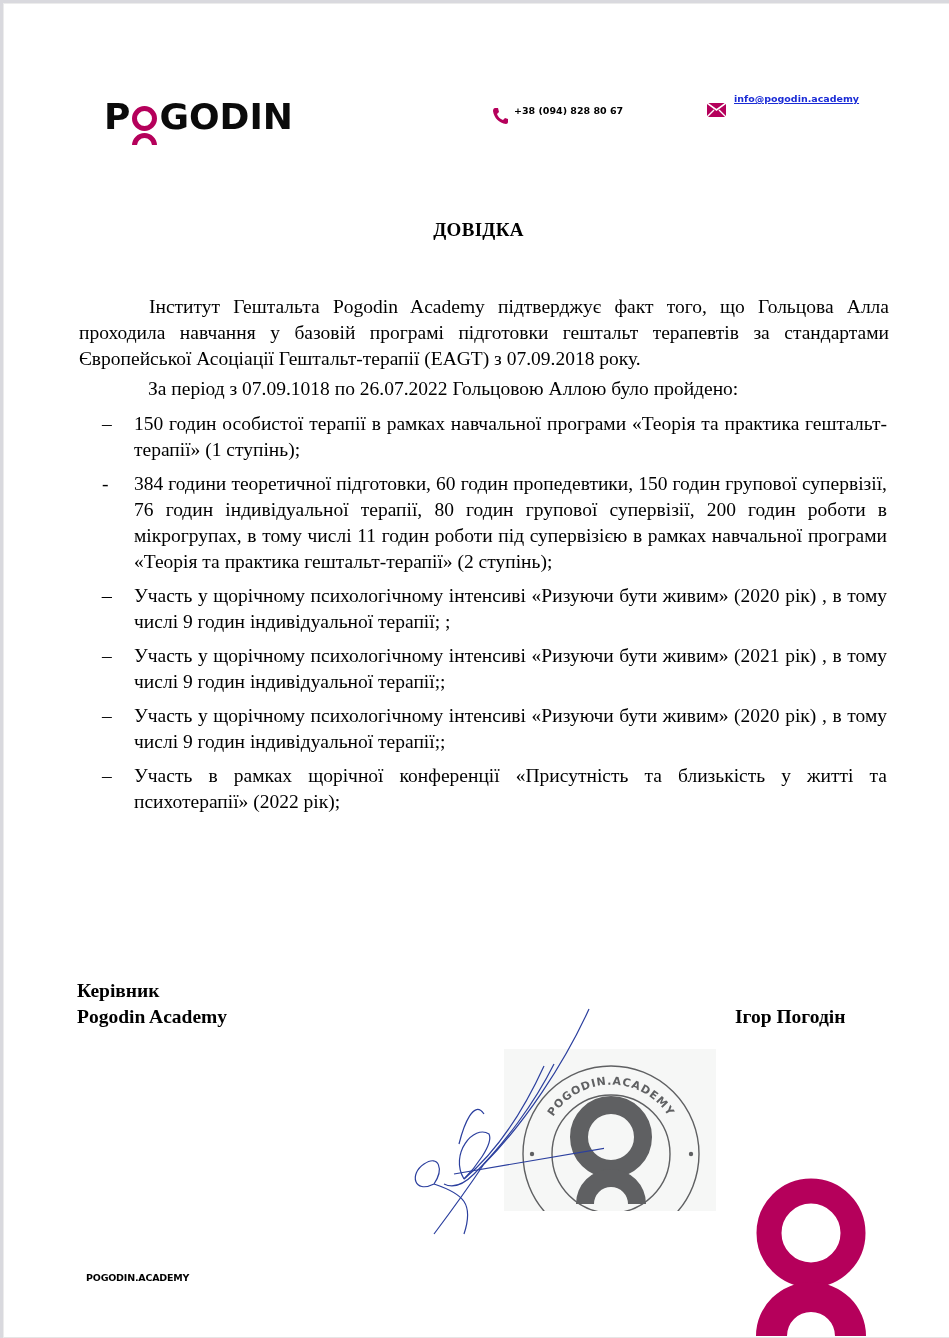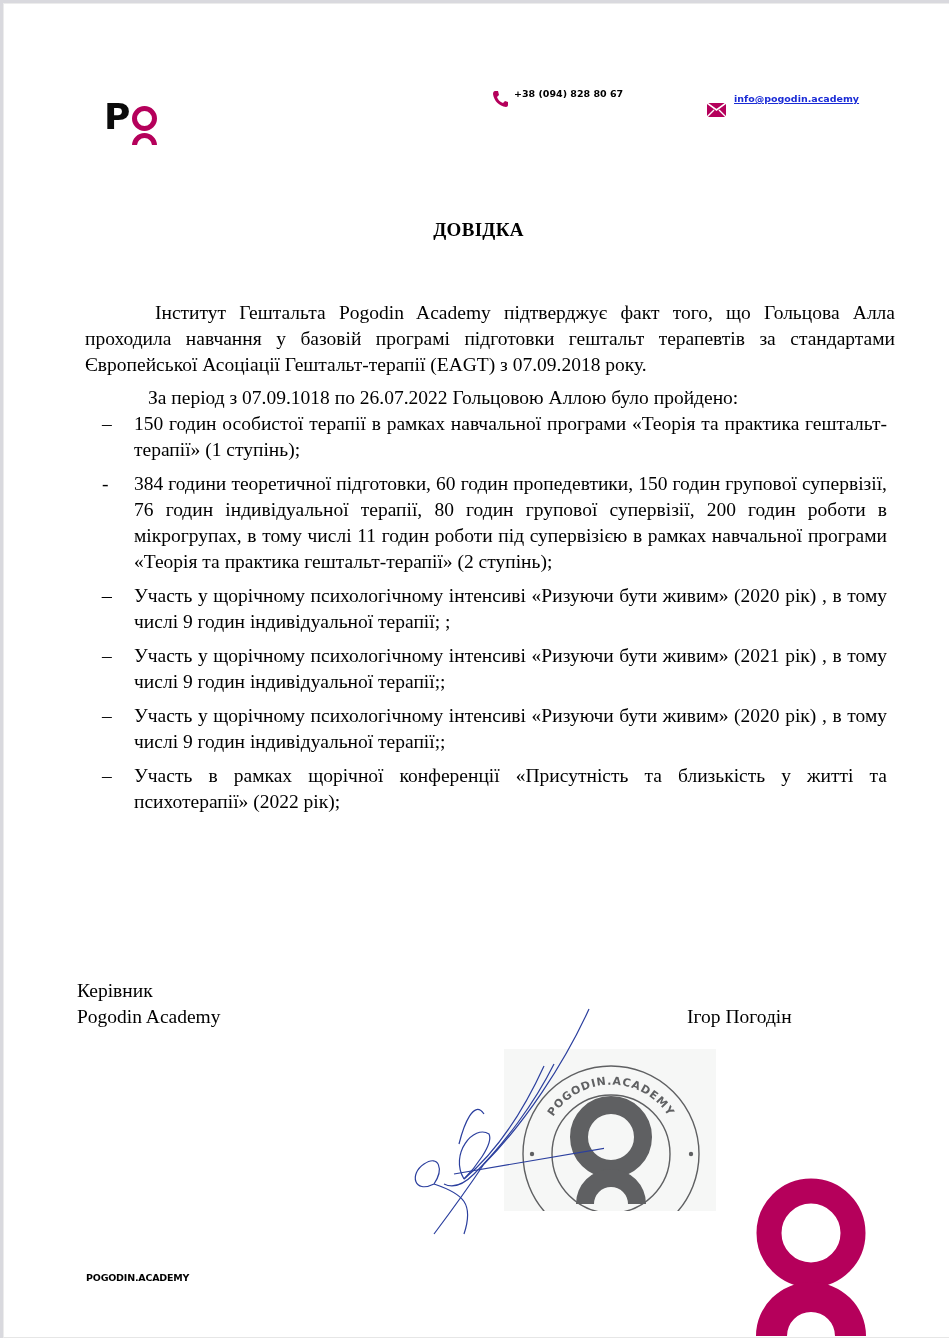--- a/index.html
+++ b/index.html
@@ -35,40 +35,40 @@
     border-radius: 50%; border: 5px solid #b5005b; box-sizing: border-box;
   }
   .logo .o-arc {
     position: absolute; left: 1px; top: 38px; width: 25px; height: 12px; overflow: hidden;
   }
   .logo .o-arc::before {
     content: ""; position: absolute; left: 0; top: 0; width: 25px; height: 25px;
     border-radius: 50%; border: 5px solid #b5005b; box-sizing: border-box;
   }
   .contact { position: absolute; font-family: "DejaVu Sans", sans-serif; font-weight: bold; font-size: 9.5px; }
-  .phone { left: 488px; top: 84px; display: flex; align-items: flex-start; gap: 6px; }
+  .phone { left: 488px; top: 101px; display: flex; align-items: flex-start; gap: 6px; }
   .phone svg { margin-top: 2px; }
   .phone span { margin-top: 0px; }
   .email { left: 703px; top: 89px; display: flex; align-items: flex-start; gap: 8px; }
   .email svg { margin-top: 10px; }
   .email a { color: #1a2bd6; text-decoration: underline; }
 
   .title {
     position: absolute; left: 0; width: 949px; top: 215px; text-align: center;
     font-weight: bold; font-size: 19px; letter-spacing: 0.3px;
   }
   .body-text { position: absolute; left: 73px; width: 810px; font-size: 19.5px; line-height: 26px; }
   .para1 { top: 288px; text-align: justify; text-indent: 70px; }
-  .para2 { top: 381px; text-indent: 71px; }
+  .para2 { top: 372px; text-indent: 71px; }
   .list { position: absolute; left: 98px; width: 785px; top: 407px; margin: 0; padding: 0; list-style: none; font-size: 19.5px; line-height: 26px; }
   .list li { position: relative; padding-left: 32px; text-align: justify; margin-bottom: 8px; }
   .list li .bullet { position: absolute; left: 0; top: 0; }
 
-  .sign-left { position: absolute; left: 73px; top: 974px; font-weight: normal; font-size: 19.5px; line-height: 26px; }
-  .sign-right { position: absolute; left: 683px; top: 1000px; font-weight: normal; font-size: 19.5px; line-height: 26px; }
+  .sign-left { position: absolute; left: 73px; top: 974px; font-weight: bold; font-size: 19.5px; line-height: 26px; }
+  .sign-right { position: absolute; left: 731px; top: 1000px; font-weight: bold; font-size: 19.5px; line-height: 26px; }
 
   .stamp { position: absolute; left: 500px; top: 1045px; width: 212px; height: 162px; background: #f6f7f6; }
   .signature { position: absolute; left: 400px; top: 1000px; }
 
   .footer-text {
     position: absolute; left: 82px; top: 1268px;
     font-family: "DejaVu Sans", sans-serif; font-weight: bold; font-size: 9.5px; letter-spacing: -0.2px;
   }
   .big-mark { position: absolute; left: 752px; top: 1172px; width: 110px; height: 160px; }
 </style>
@@ -76,41 +76,42 @@
 <body>
 
 <div class="page">
 
   <div class="logo">
     <span class="letter">P</span>
     <span class="o-mark">
       <span class="o-ring"></span>
         <span class="o-arc"></span>
     </span>
+    <span class="letter">GODIN</span>
   </div>
 
   <div class="contact phone">
     <svg width="16" height="18" viewBox="0 0 16 18">
       <path d="M3 1 L6 1 L7 5 L5 7 C6 10 8 12 11 13 L13 11 L16 12 L16 15 C16 16 15 17 14 17 C7 16 2 11 1 4 C1 2 2 1 3 1 Z" fill="#b5005b"></path>
     </svg>
     <span>+38 (094) 828 80 67</span>
   </div>
 
   <div class="contact email">
     <svg width="19" height="14" viewBox="0 0 19 14">
       <rect x="0" y="0" width="19" height="14" fill="#b5005b"></rect>
       <path d="M0 0 L9.5 7 L19 0" fill="none" stroke="#ffffff" stroke-width="1.6"></path>
       <path d="M0 14 L7 7 M19 14 L12 7" fill="none" stroke="#ffffff" stroke-width="1.4"></path>
     </svg>
     <a href="#">info@pogodin.academy</a>
   </div>
 
   <div class="title">ДОВІДКА</div>
 
-  <p class="body-text para1" style="margin:8px">Інститут Гештальта Pogodin Academy підтверджує факт того, що Гольцова Алла проходила навчання у базовій програмі підготовки гештальт терапевтів за стандартами Європейської Асоціації Гештальт-терапії (EAGT) з  07.09.2018 року.</p>
+  <p class="body-text para1" style="margin:2px">Інститут Гештальта Pogodin Academy підтверджує факт того, що Гольцова Алла проходила навчання у базовій програмі підготовки гештальт терапевтів за стандартами Європейської Асоціації Гештальт-терапії (EAGT) з  07.09.2018 року.</p>
   <p class="body-text para2" style="margin:0">За період з  07.09.1018 по 26.07.2022 Гольцовою Аллою було пройдено:</p>
 
   <ul class="list">
     <li><span class="bullet">–</span><span>150 годин особистої терапії в рамках навчальної програми «Теорія та практика гештальт-терапії» (1 ступінь);</span></li>
     <li><span class="bullet">-</span><span>384 години теоретичної підготовки, 60 годин пропедевтики, 150 годин групової супервізії, 76 годин індивідуальної терапії, 80 годин групової супервізії, 200 годин роботи в мікрогрупах, в тому числі 11 годин роботи під супервізією в рамках навчальної програми «Теорія та практика гештальт-терапії» (2 ступінь);</span></li>
     <li><span class="bullet">–</span></li>
     <li><span class="bullet">–</span></li>
     <li><span class="bullet">–</span><span>Участь у щорічному психологічному інтенсиві «Ризуючи бути живим» (2020 рік) , в тому числі 9 годин індивідуальної терапії; ;</span></li>
     <li><span class="bullet">–</span><span>Участь у щорічному психологічному інтенсиві «Ризуючи бути живим» (2021 рік) , в тому числі 9 годин індивідуальної терапії;;</span></li>
     <li><span class="bullet">–</span><span>Участь у щорічному психологічному інтенсиві «Ризуючи бути живим» (2020 рік) , в тому числі 9 годин індивідуальної терапії;;</span></li>

